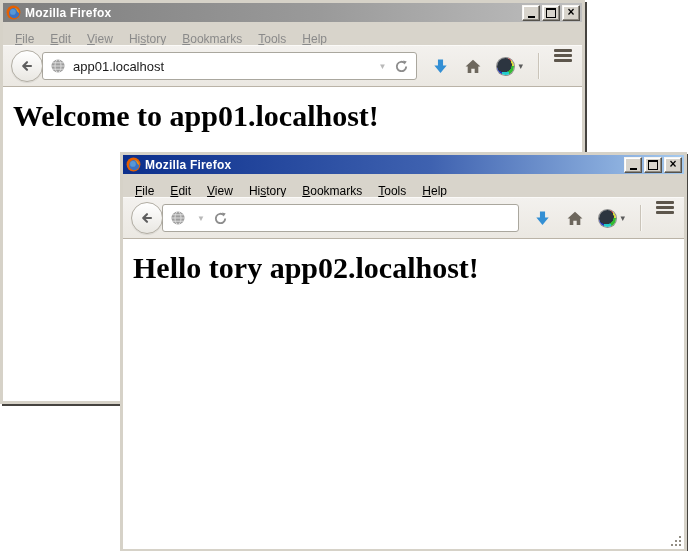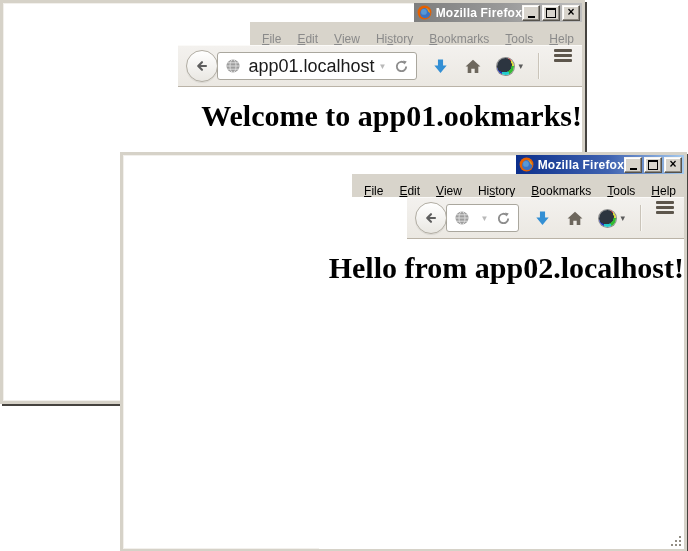--- a/index.html
+++ b/index.html
@@ -2,21 +2,21 @@
 <html><head>
 <meta charset="utf-8">
 <style>
   html,body{margin:0;padding:0;background:#fff;}
   .canvas{position:relative;width:688px;height:551px;background:#fff;overflow:hidden;
           font-family:"Liberation Sans",sans-serif;}
 
   
   .window{position:absolute;display:flex;flex-direction:column;
           border:3px solid #d6d2c8;background:#fff;
-          box-shadow:2px 2px 0 #45433f, inset 0 0 0 1px #f2f0ec;align-items:flex-end;}
+          box-shadow:2px 2px 0 #45433f, inset 0 0 0 1px #f2f0ec;}
   .win1{left:0;top:0;width:579px;height:398px;z-index:1;}
   .win2{left:120px;top:152px;width:561px;height:394px;z-index:2;}
 
   .titlebar{height:19px;flex:0 0 19px;display:flex;align-items:center;
             padding:0 2px 0 3px;user-select:none;}
   .active .titlebar{background:linear-gradient(90deg,#0c2f8c 0%,#3f62b0 55%,#a6caee 100%);}
   .inactive .titlebar{background:linear-gradient(90deg,#7e7e7e 0%,#9a9a9a 55%,#bfbfbf 100%);}
   .title-text{color:#fff;font-weight:bold;font-size:12px;margin-left:4px;
               letter-spacing:.2px;flex:1;white-space:nowrap;overflow:hidden;}
   .ff-logo{width:15px;height:15px;display:block;}
@@ -42,21 +42,21 @@
   .toolbar{height:40px;flex:0 0 40px;background:linear-gradient(#f3f1ee,#ebe8e2);
            border-top:1px solid #fbfaf8;border-bottom:1px solid #bab3a7;
            display:flex;align-items:center;padding:0 10px 0 8px;}
   .back-btn{width:30px;height:30px;border-radius:50%;flex:0 0 30px;
             border:1px solid #b1ada3;background:linear-gradient(#ffffff,#e9e7e2);
             display:flex;align-items:center;justify-content:center;z-index:1;margin-right:-1px;
             box-shadow:0 1px 1px rgba(0,0,0,.08);}
   .urlbar{flex:1;height:26px;background:#fff;border:1px solid #aaa79e;border-radius:3px;
           display:flex;align-items:center;padding:0 7px;min-width:0;}
   .globe{width:16px;height:16px;flex:0 0 16px;margin-right:7px;}
-  .url-text{font-size:18px;color:#1a1a1a;white-space:nowrap;overflow:hidden;flex:1;}
+  .url-text{font-size:13px;color:#1a1a1a;white-space:nowrap;overflow:hidden;flex:1;}
   .url-dropdown{font-size:8px;color:#b9b9b9;margin:0 8px 0 4px;}
   .reload{width:15px;height:15px;}
 
   .tb-gap{width:15px;flex:0 0 15px;}
   .tb-icon{display:flex;align-items:center;justify-content:center;}
   .dl-arrow{width:17px;height:17px;}
   .home{width:18px;height:17px;}
   .wheel{width:17px;height:17px;border-radius:50%;position:relative;flex:0 0 17px;
          background:
            radial-gradient(circle at 42% 40%, #2c3540 0 52%, rgba(0,0,0,0) 54%),
@@ -150,21 +150,21 @@
       </div>
       <div class="tb-gap"></div>
       <div class="separator"></div>
       <div class="tb-gap"></div>
       <div class="burger-wrap tb-icon">
         <div class="burger"></div>
       </div>
     </div>
 
     <div class="content">
-      <h1>Welcome to app01.ookmarks!</h1>
+      <h1>Welcome to app01.localhost!</h1>
     </div>
   </div>
 
   <div class="window win2 active">
     <div class="titlebar">
       <svg class="ff-logo" viewBox="0 0 16 16">
         <circle cx="8" cy="8" r="7.4" fill="#e66000"></circle>
         <circle cx="8.7" cy="8.7" r="5.4" fill="#3b73c4"></circle>
         <path d="M8.7 3.3 A5.4 5.4 0 0 1 14.1 8.7 L12 7 C11.4 5 10.4 3.9 8.7 3.3 Z" fill="#ff9500"></path>
         <circle cx="7.4" cy="7.4" r="3.1" fill="#6fb6e8" opacity="0.55"></circle>
@@ -230,21 +230,21 @@
       </div>
       <div class="tb-gap"></div>
       <div class="separator"></div>
       <div class="tb-gap"></div>
       <div class="burger-wrap tb-icon">
         <div class="burger"></div>
       </div>
     </div>
 
     <div class="content">
-      <h1>Hello from app02.localhost!</h1>
+      <h1>Hello tory app02.localhost!</h1>
       <svg class="resize-grip" viewBox="0 0 13 13">
         <g fill="#fff">
             <rect x="10" y="10" width="2" height="2"></rect>
             <rect x="6" y="10" width="2" height="2"></rect>
             <rect x="2" y="10" width="2" height="2"></rect>
             <rect x="10" y="6" width="2" height="2"></rect>
             <rect x="6" y="6" width="2" height="2"></rect>
             <rect x="10" y="2" width="2" height="2"></rect>
           </g>
         <g fill="#928d83">

